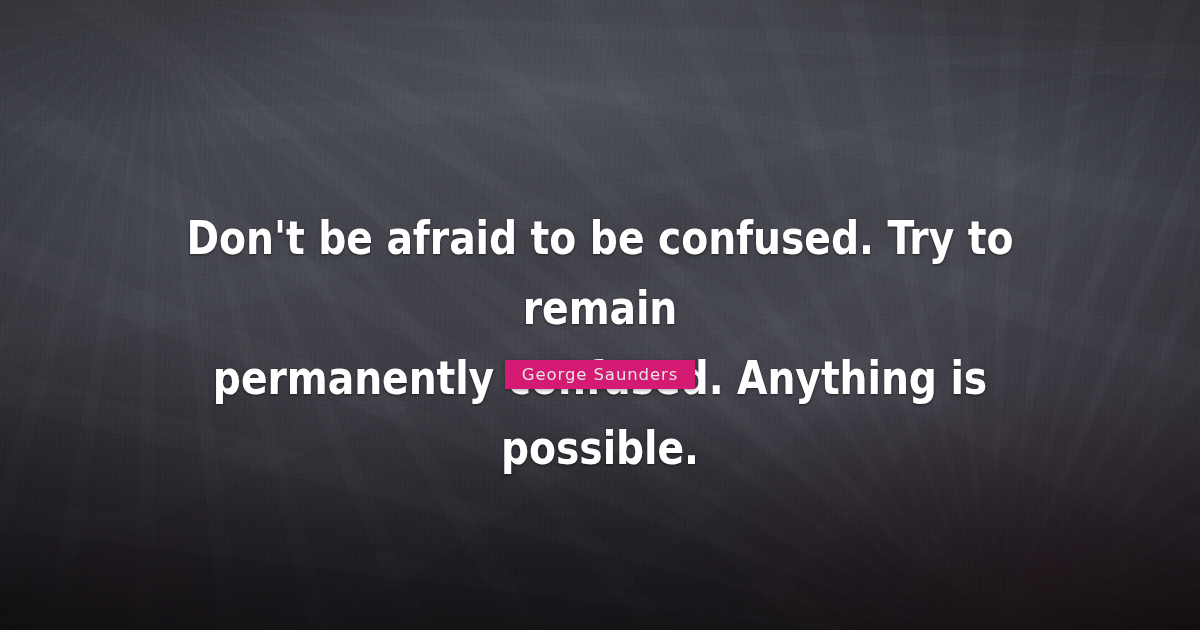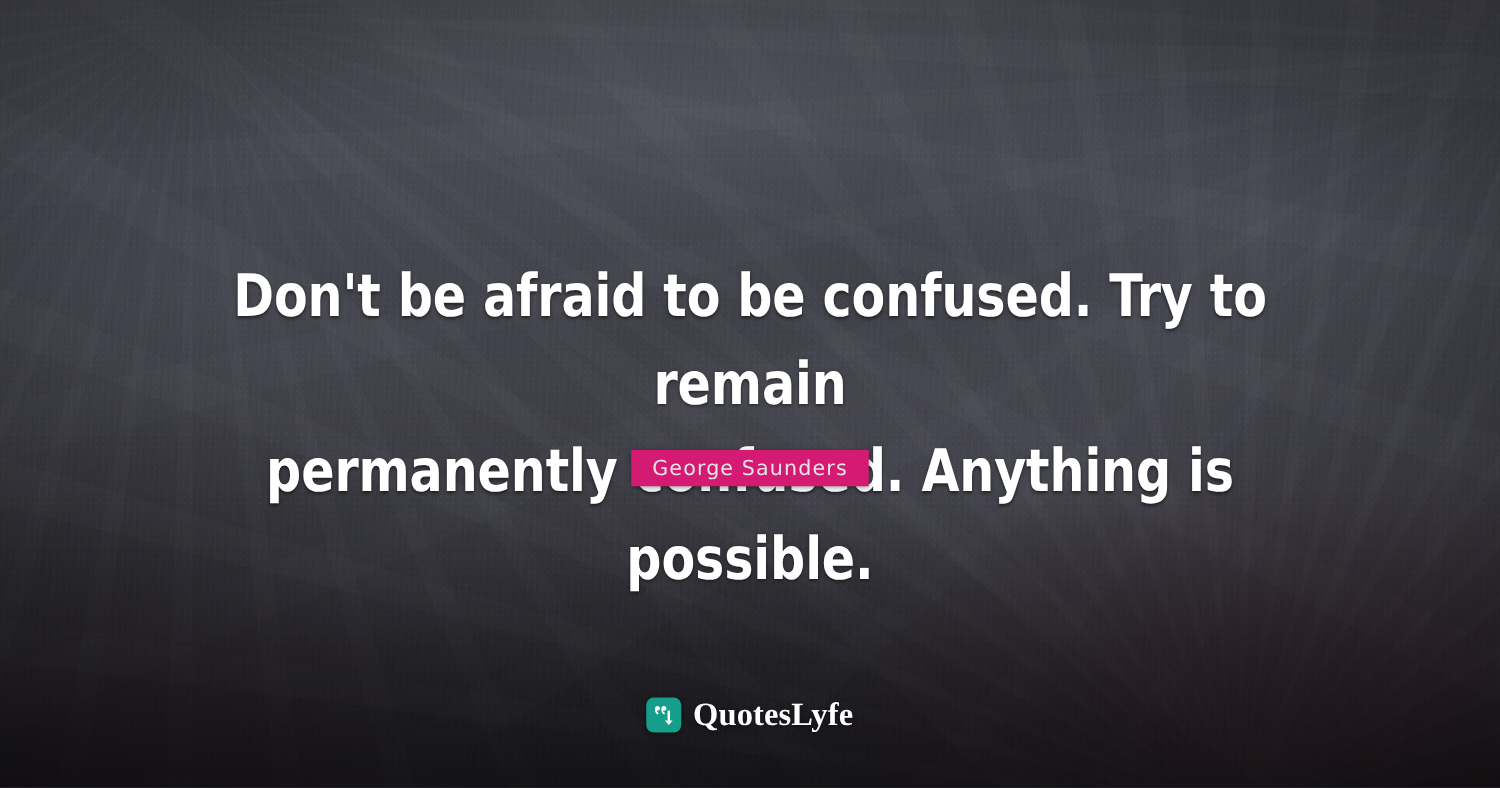--- a/index.html
+++ b/index.html
@@ -214,25 +214,15 @@
 
     <div class="quote-block">
       <div class="quote-text">Don't be afraid to be confused. Try to remain
 permanently confused. Anything is possible.</div>
     </div>
 
     <div class="author-row">
       <span class="author-badge">George Saunders</span>
     </div>
 
-    <div class="brand-row">
-      <span class="brand-logo-mark">
-        <svg width="20" height="20" viewBox="0 0 20 20" aria-hidden="true">
-          <path d="M3.0 4.6 C3.0 3.5 3.9 2.7 5.0 2.7 C6.1 2.7 7.0 3.5 7.0 4.6 C7.0 5.7 6.1 6.5 5.0 6.5 C4.7 6.5 4.45 6.46 4.25 6.39 C4.5 7.25 5.15 7.95 6.0 8.3 L5.25 9.6 C3.85 9.0 3.0 7.6 3.0 6.0 Z" fill="#ffffff"></path>
-          <path d="M8.1 4.6 C8.1 3.5 9.0 2.7 10.1 2.7 C11.2 2.7 12.1 3.5 12.1 4.6 C12.1 5.7 11.2 6.5 10.1 6.5 C9.8 6.5 9.55 6.46 9.35 6.39 C9.6 7.25 10.25 7.95 11.1 8.3 L10.35 9.6 C8.95 9.0 8.1 7.6 8.1 6.0 Z" fill="#ffffff"></path>
-          <path d="M13.05 6.3 L15.0 6.3 L15.0 14.3 L17.1 14.3 L14.02 17.9 L10.95 14.3 L13.05 14.3 Z" fill="#ffffff"></path>
-        </svg>
-      </span>
-      <span class="brand-name">QuotesLyfe</span>
-    </div>
 
   </div>
 </div>
 
 </body></html>

